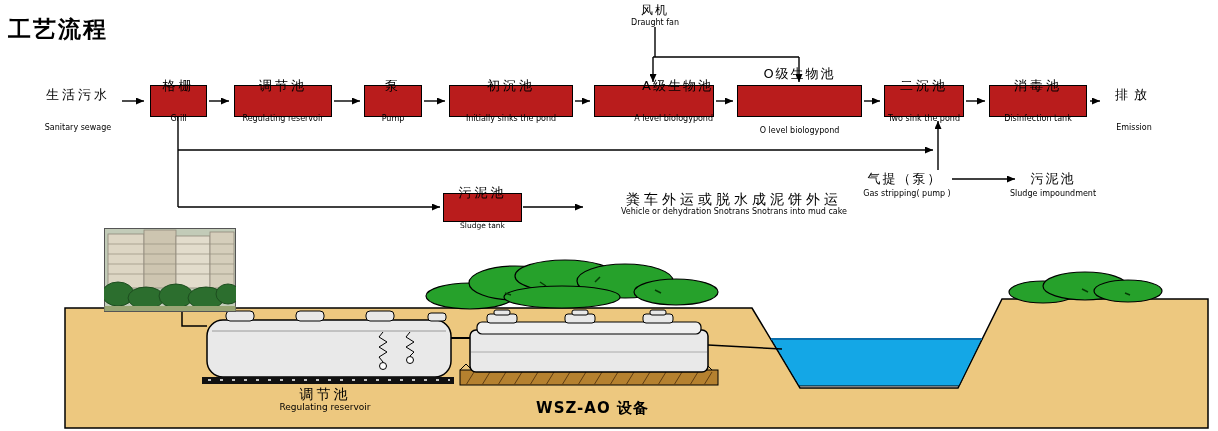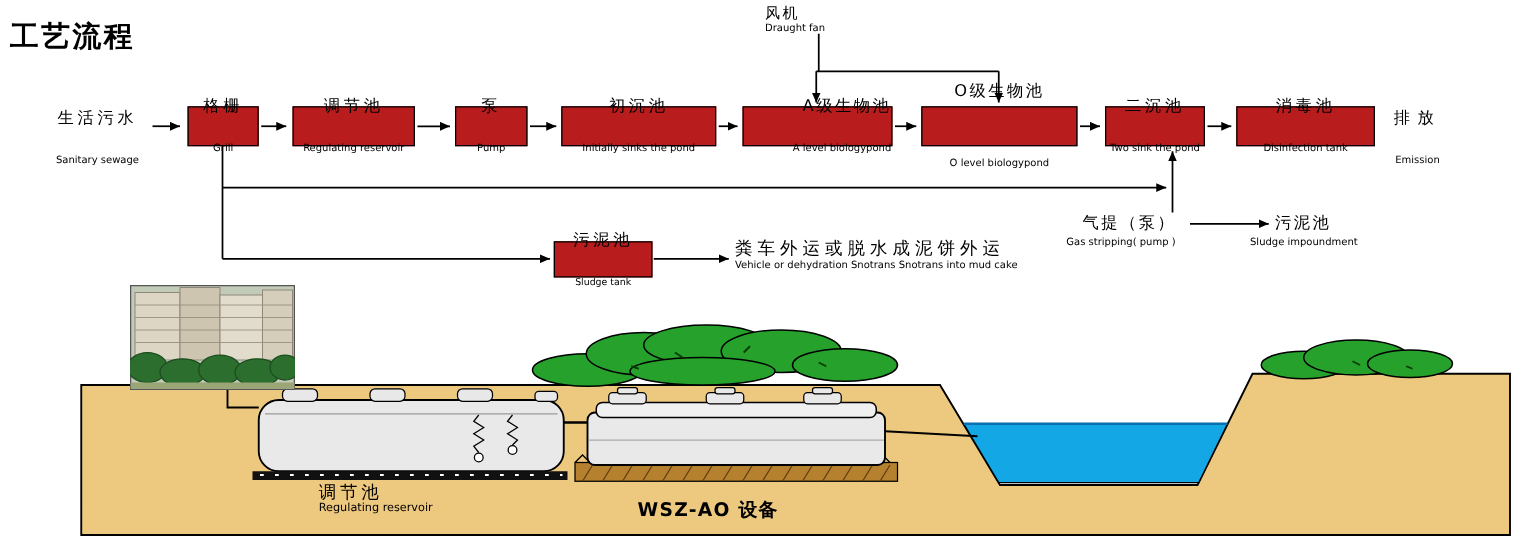--- a/index.html
+++ b/index.html
@@ -7,21 +7,21 @@
   .stage { position:relative; width:1218px; height:431px; background:#fff; overflow:hidden; }
   .abs { position:absolute; }
   .title-row { position:absolute; left:8px; top:14px; display:flex; align-items:baseline; z-index:3; }
   .title-cn { font-size:23px; font-weight:bold; letter-spacing:2px; }
   .title-en { font-size:19px; color:#1a1a1a; }
   .node { position:absolute; text-align:center; z-index:2; }
   .node .cn { display:block; font-size:13px; line-height:16px; letter-spacing:3px; white-space:nowrap; }
   .node .en { display:block; font-size:8px; line-height:10px; white-space:nowrap; color:#000;margin-top:20px; }
   .node.box { border:1.5px solid #000; background:#b91c1c; top:85px; height:32px;
               display:flex; flex-direction:column; justify-content:center; }
-  .freelabel { position:absolute; z-index:3; }
+  .freelabel { position:absolute; text-align:center; z-index:3; }
   .freelabel .cn { display:block; font-size:13px; line-height:16px; letter-spacing:2px; white-space:nowrap; }
   .freelabel .en { display:block; font-size:8px; line-height:10px; white-space:nowrap; }
   .disposal .cn { font-size:14px; letter-spacing:4px; }
   .sitelabel .cn { font-size:14px; letter-spacing:3px; }
   .sitelabel .en { font-size:9px; }
   .equip { font-size:15px; font-weight:bold; letter-spacing:1px; white-space:nowrap; }
   svg.layer { position:absolute; left:0; top:0; pointer-events:none; }
 </style>
 </head>
 <body>
@@ -161,21 +161,21 @@
     <span class="en">A level biologypond</span>
   </div>
   <div class="node box" style="left:737px;width:125px;gap:24px;">
     <span class="cn" style="letter-spacing:2px">O级生物池</span>
     <span class="en">O level biologypond</span>
   </div>
   <div class="node box" style="left:884px;width:80px;">
     <span class="cn">二沉池</span>
     <span class="en">Two sink the pond</span>
   </div>
-  <div class="node box" style="left:989px;width:111px;">
+  <div class="node box" style="left:989px;width:98px;">
     <span class="cn">消毒池</span>
     <span class="en">Disinfection tank</span>
   </div>
   <div class="node" style="left:1103px;top:87px;width:62px;">
     <span class="cn" style="letter-spacing:6px">排放</span>
     <span class="en">Emission</span>
   </div>
 
   <div class="node box" style="left:443px;top:193px;width:79px;height:29px;">
     <span class="cn">污泥池</span>

